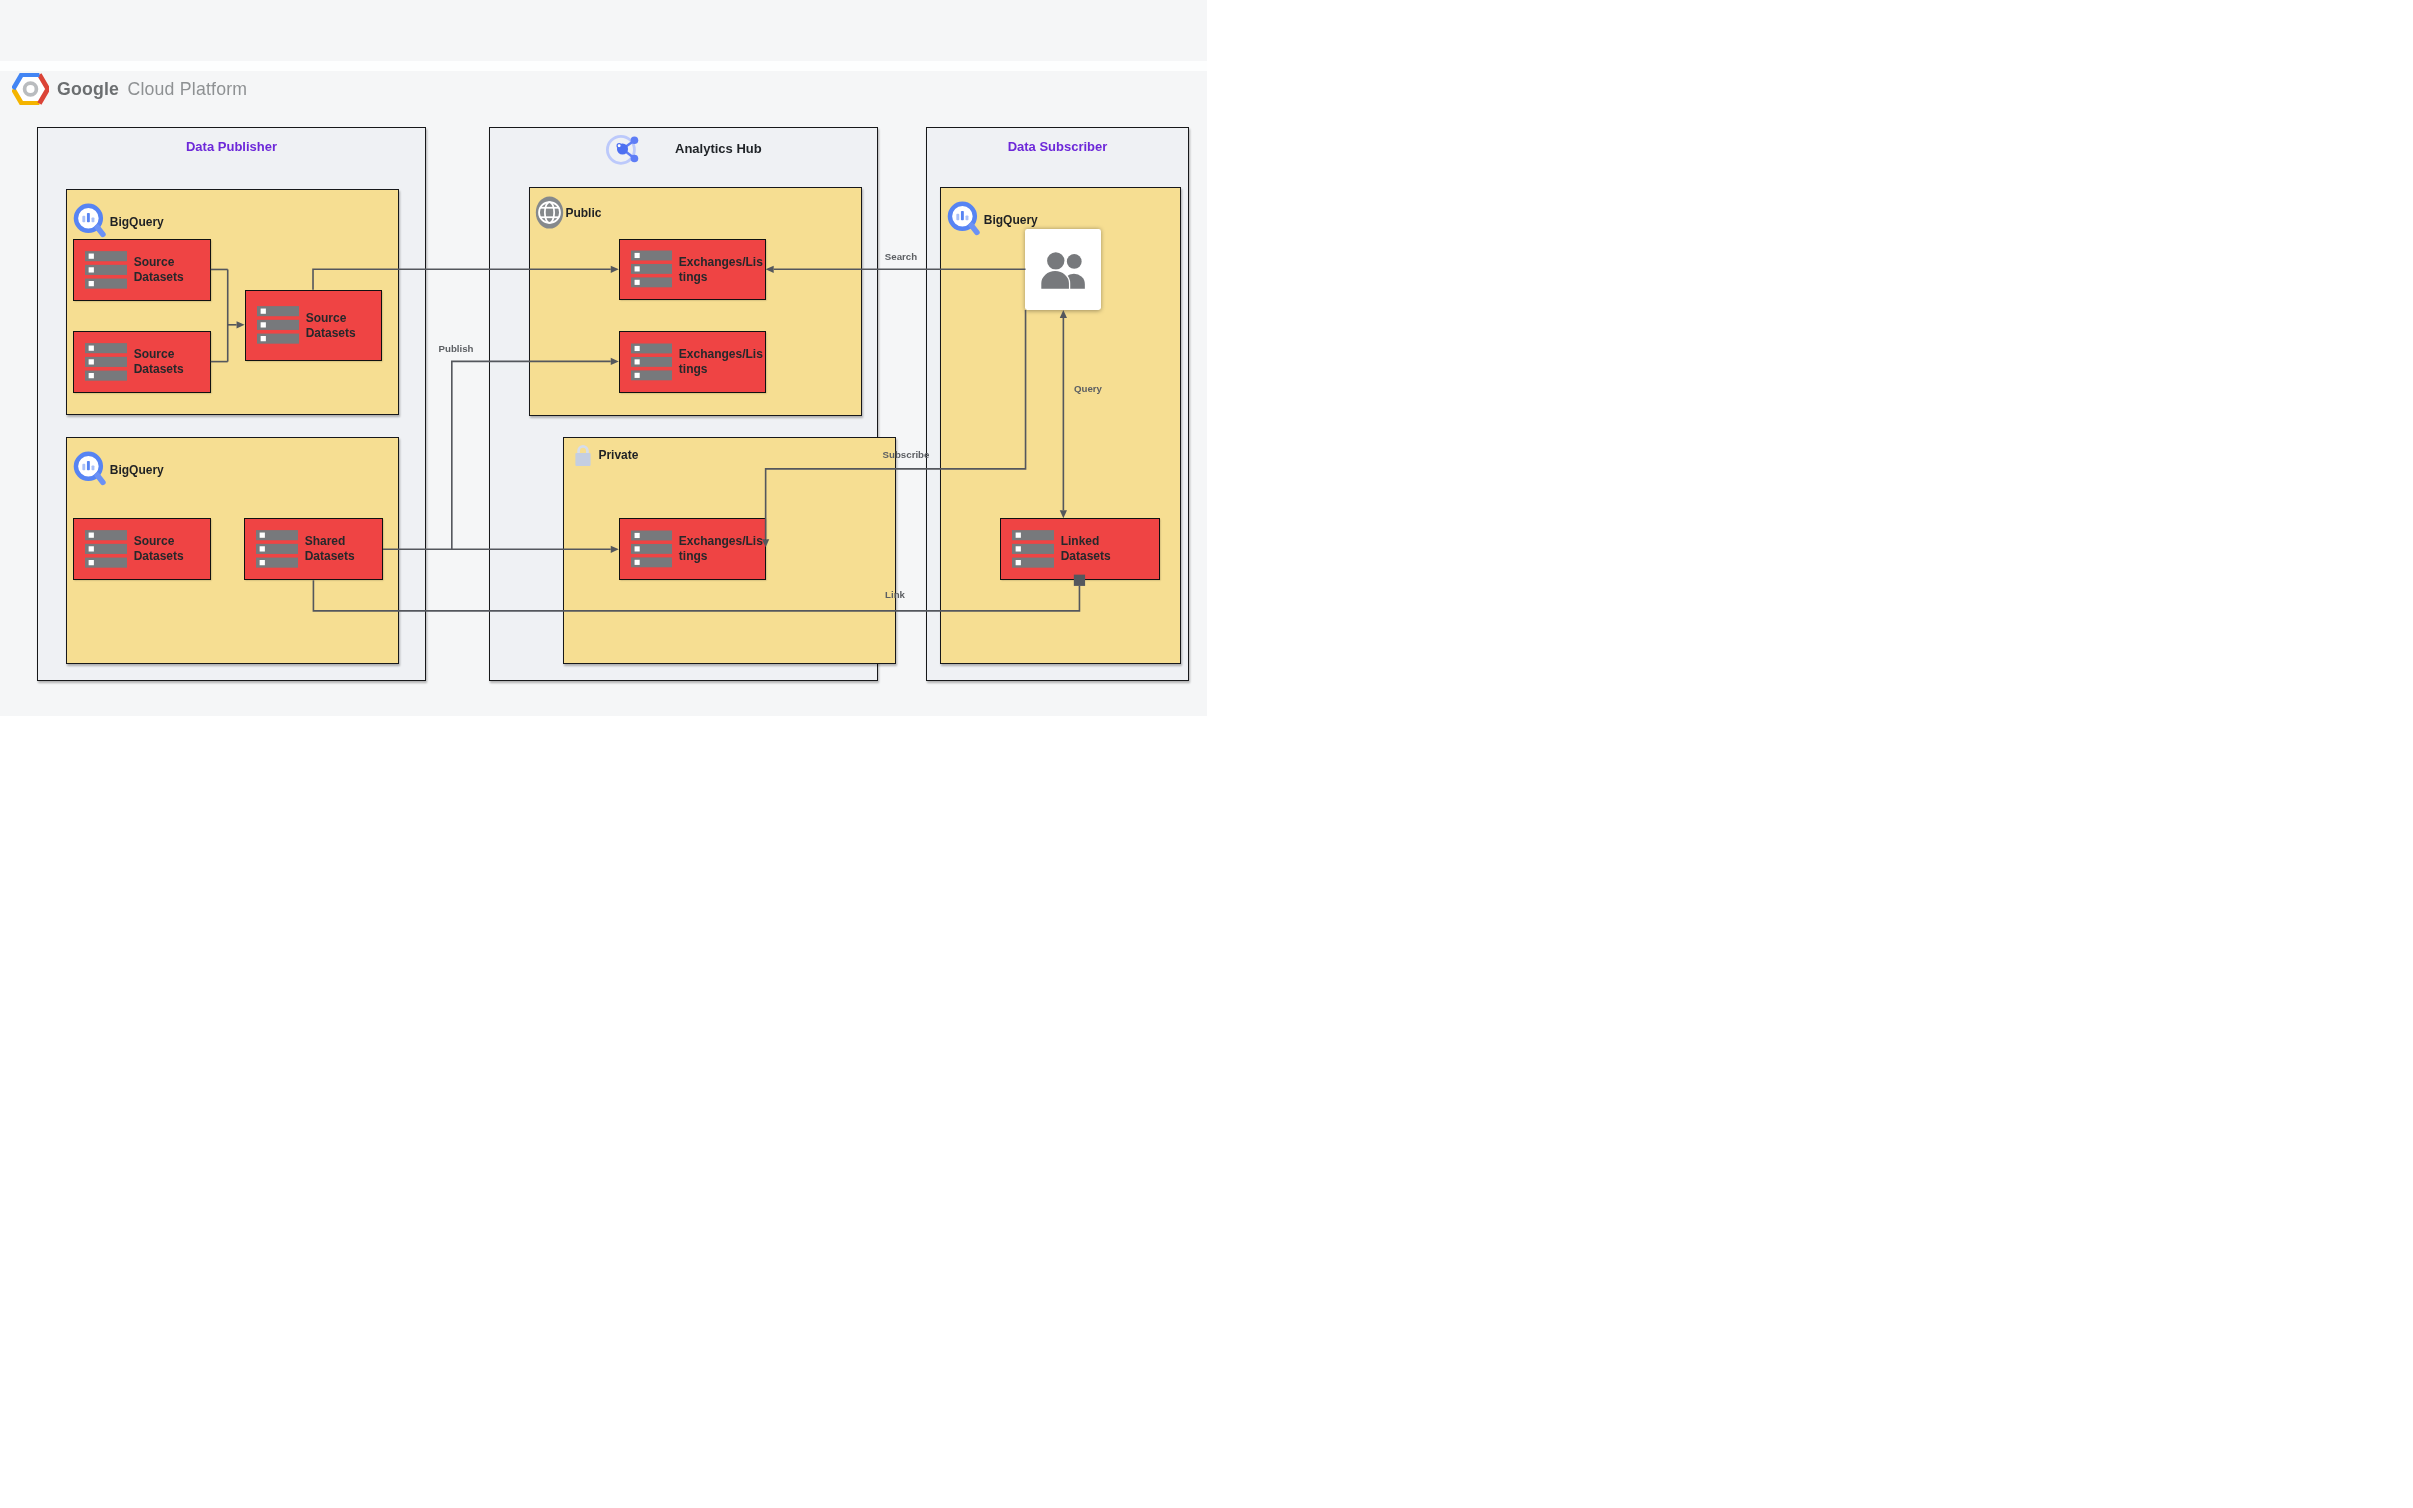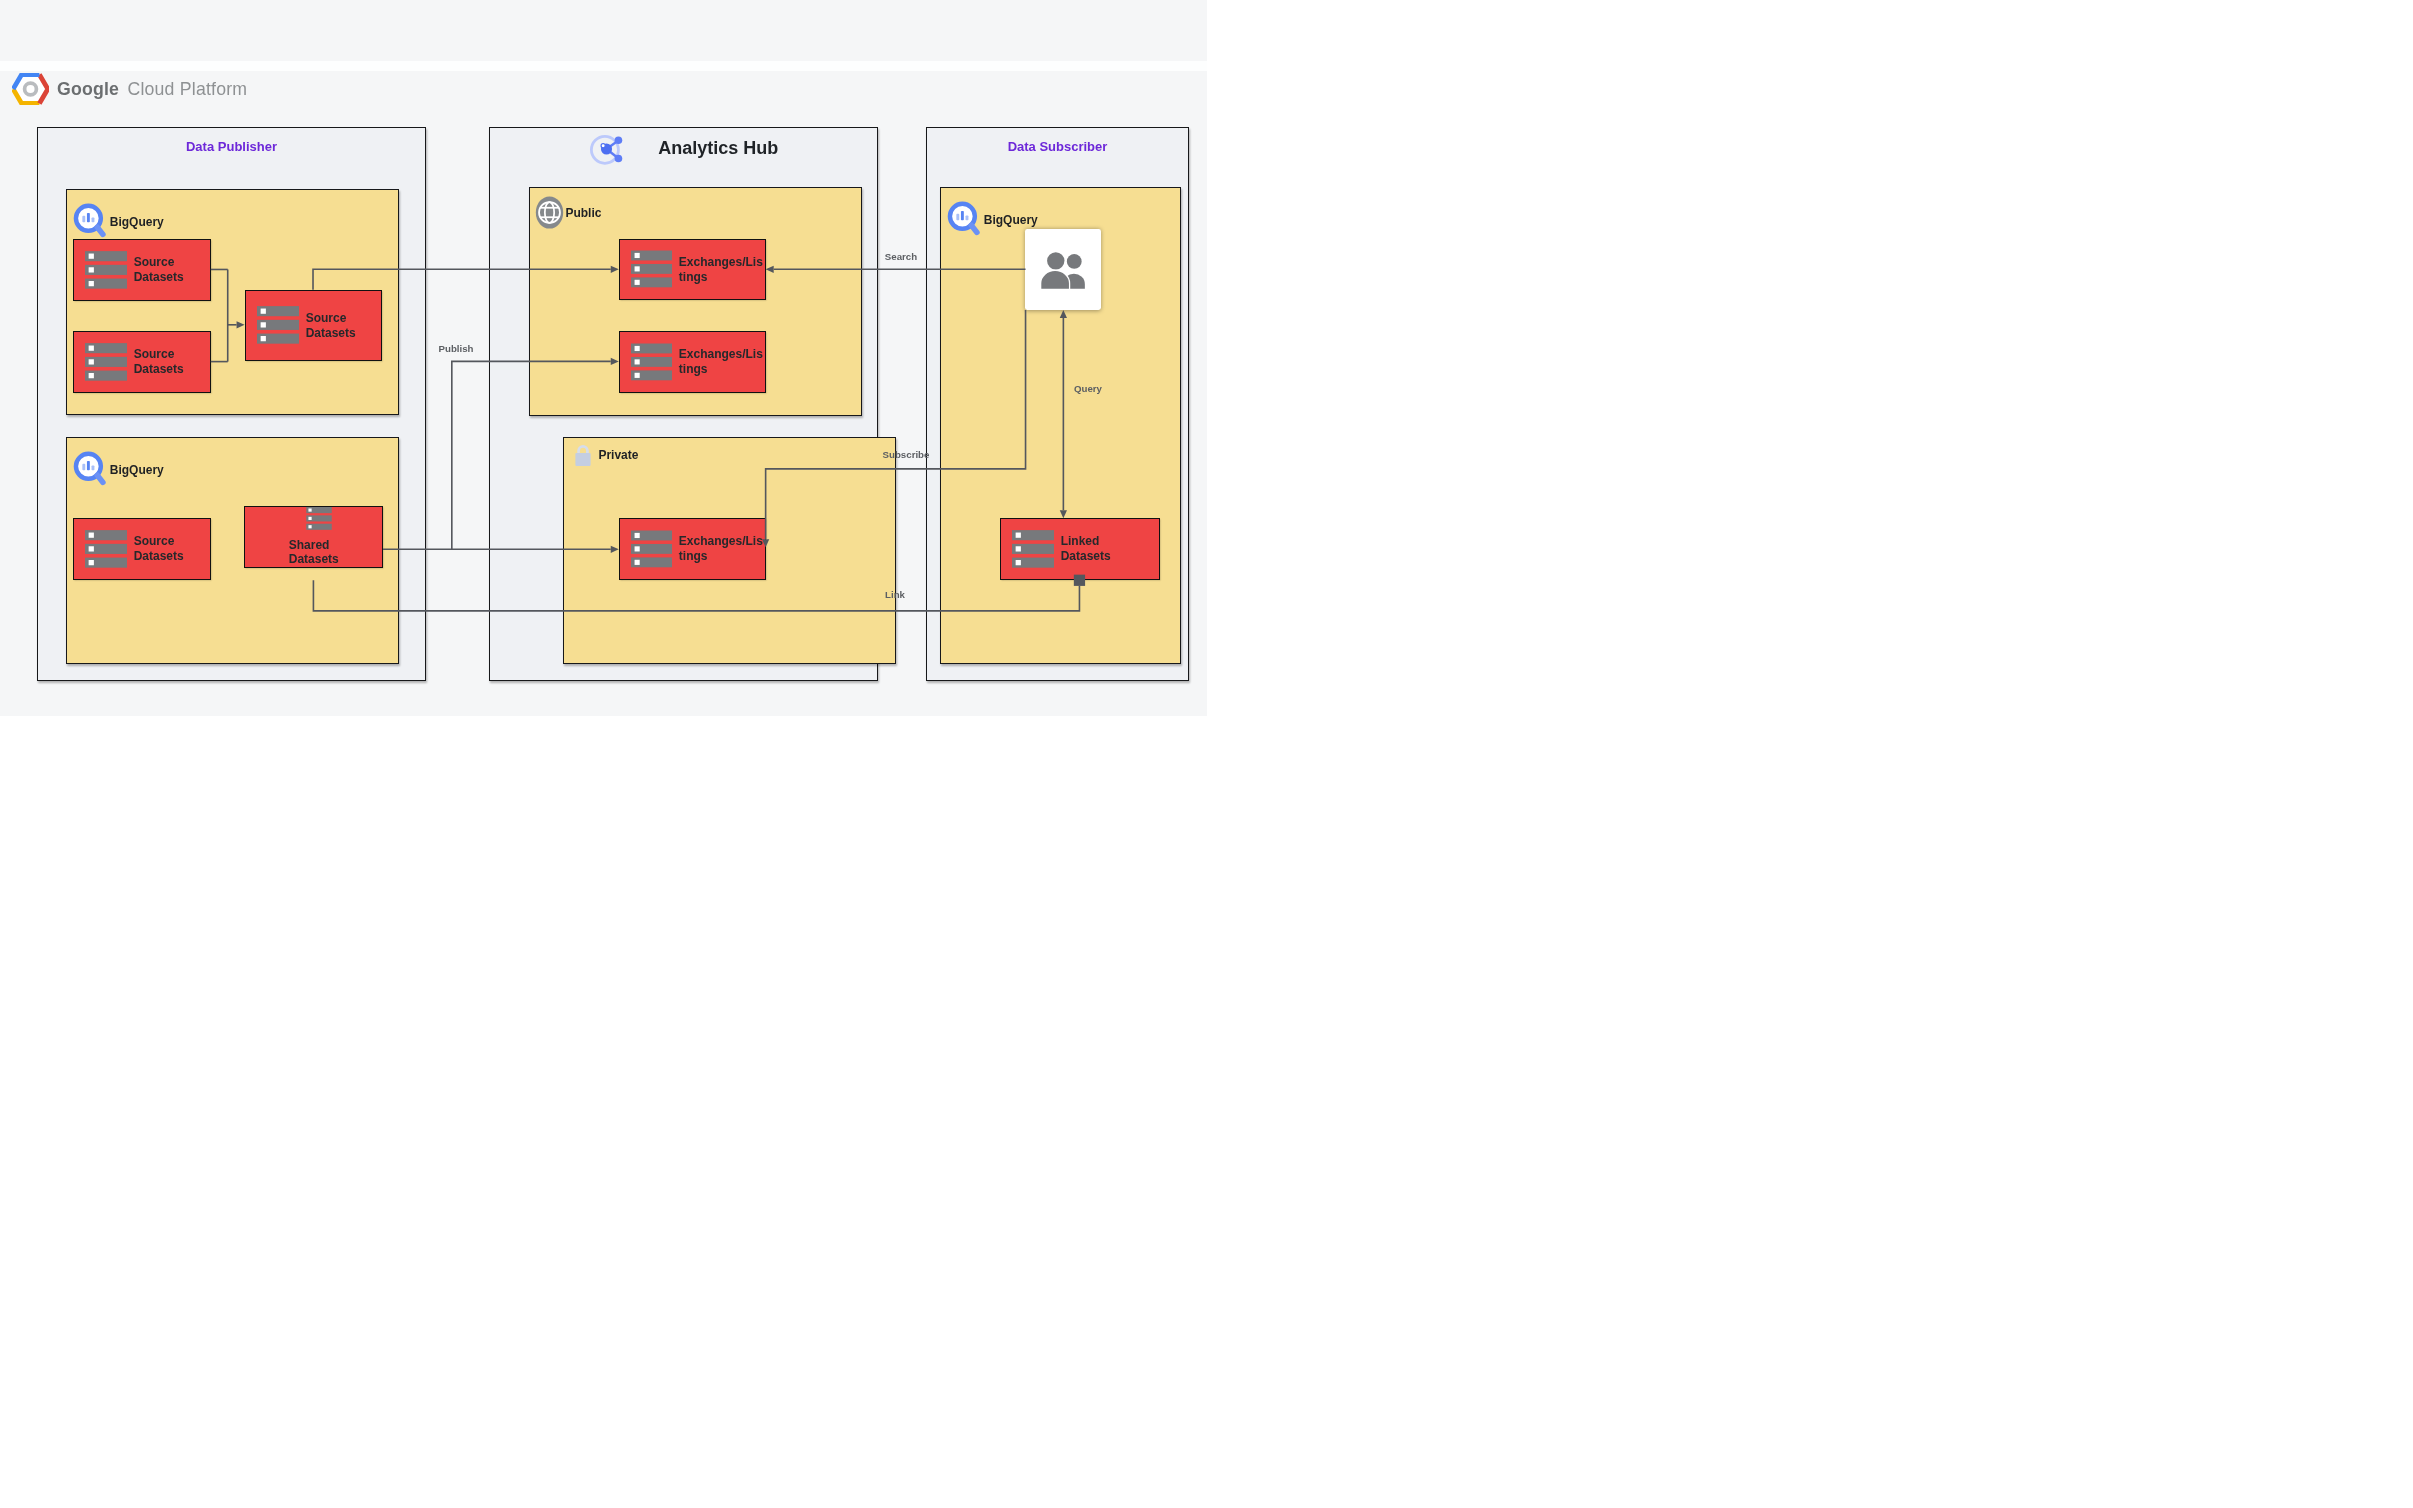--- a/index.html
+++ b/index.html
@@ -16,21 +16,21 @@
   .gcp .brand{font-size:17.7px;color:#6E7173;letter-spacing:0.2px;}
   .gcp .brand .g{font-weight:700;color:#6B6E70;}
   .gcp .brand .cp{font-weight:400;color:#8E9193;margin-left:3.2px;}
   
   .container{position:absolute;background:#EFF1F4;border:1.2px solid #17181A;
              box-shadow:1.2px 1.6px 2px rgba(0,0,0,.28);z-index:1;}
   .c-title{position:absolute;top:11.3px;left:0;right:0;text-align:center;
            font-size:13px;font-weight:700;color:#6d28d9;}
   .hub-head{position:absolute;top:4.8px;left:0;right:0;display:flex;justify-content:center;
             align-items:center;gap:9.7px;}
-  .hub-head .c-title-inline{font-size:18px;font-weight:700;color:#1F2327;margin-left:25px;}
+  .hub-head .c-title-inline{font-size:13px;font-weight:700;color:#1F2327;margin-left:25px;}
   
   .group{position:absolute;background:#F6DE92;border:1.2px solid #17181A;
          box-shadow:1.2px 1.6px 2px rgba(0,0,0,.28);z-index:2;}
   .g-head{position:absolute;display:flex;align-items:center;}
   .g-label{font-size:12px;font-weight:700;color:#1F2124;}
   
   .node{position:absolute;background:#ef4444;border:1.2px solid #111;display:flex;
         align-items:center;padding-left:10.5px;box-sizing:border-box;gap:7.2px;
         box-shadow:0.8px 1.2px 1.6px rgba(0,0,0,.25);z-index:3;}
   .node-label{font-size:12px;font-weight:700;color:#26282B;line-height:1.22;width:60px;}
@@ -191,21 +191,21 @@
       <rect y="0" width="52" height="12.5" fill="#77797C"></rect>
         <rect x="4.5" y="3" width="6.5" height="6.5" fill="#fff"></rect>
       <rect y="17" width="52" height="12.5" fill="#77797C"></rect>
         <rect x="4.5" y="20" width="6.5" height="6.5" fill="#fff"></rect>
       <rect y="34" width="52" height="12.5" fill="#77797C"></rect>
         <rect x="4.5" y="37" width="6.5" height="6.5" fill="#fff"></rect>
     </svg>
     <div class="node-label">Source Datasets</div>
   </div>
 
-  <div class="node" style="left:244px;top:506px;width:139px;height:62px;flex-direction:column;">
+  <div class="node" style="left:244px;top:518px;width:139px;height:62px;">
     <svg width="42" height="39" viewBox="0 0 52 48">
       <rect y="0" width="52" height="12.5" fill="#77797C"></rect>
         <rect x="4.5" y="3" width="6.5" height="6.5" fill="#fff"></rect>
       <rect y="17" width="52" height="12.5" fill="#77797C"></rect>
         <rect x="4.5" y="20" width="6.5" height="6.5" fill="#fff"></rect>
       <rect y="34" width="52" height="12.5" fill="#77797C"></rect>
         <rect x="4.5" y="37" width="6.5" height="6.5" fill="#fff"></rect>
     </svg>
     <div class="node-label">Shared Datasets</div>
   </div>

